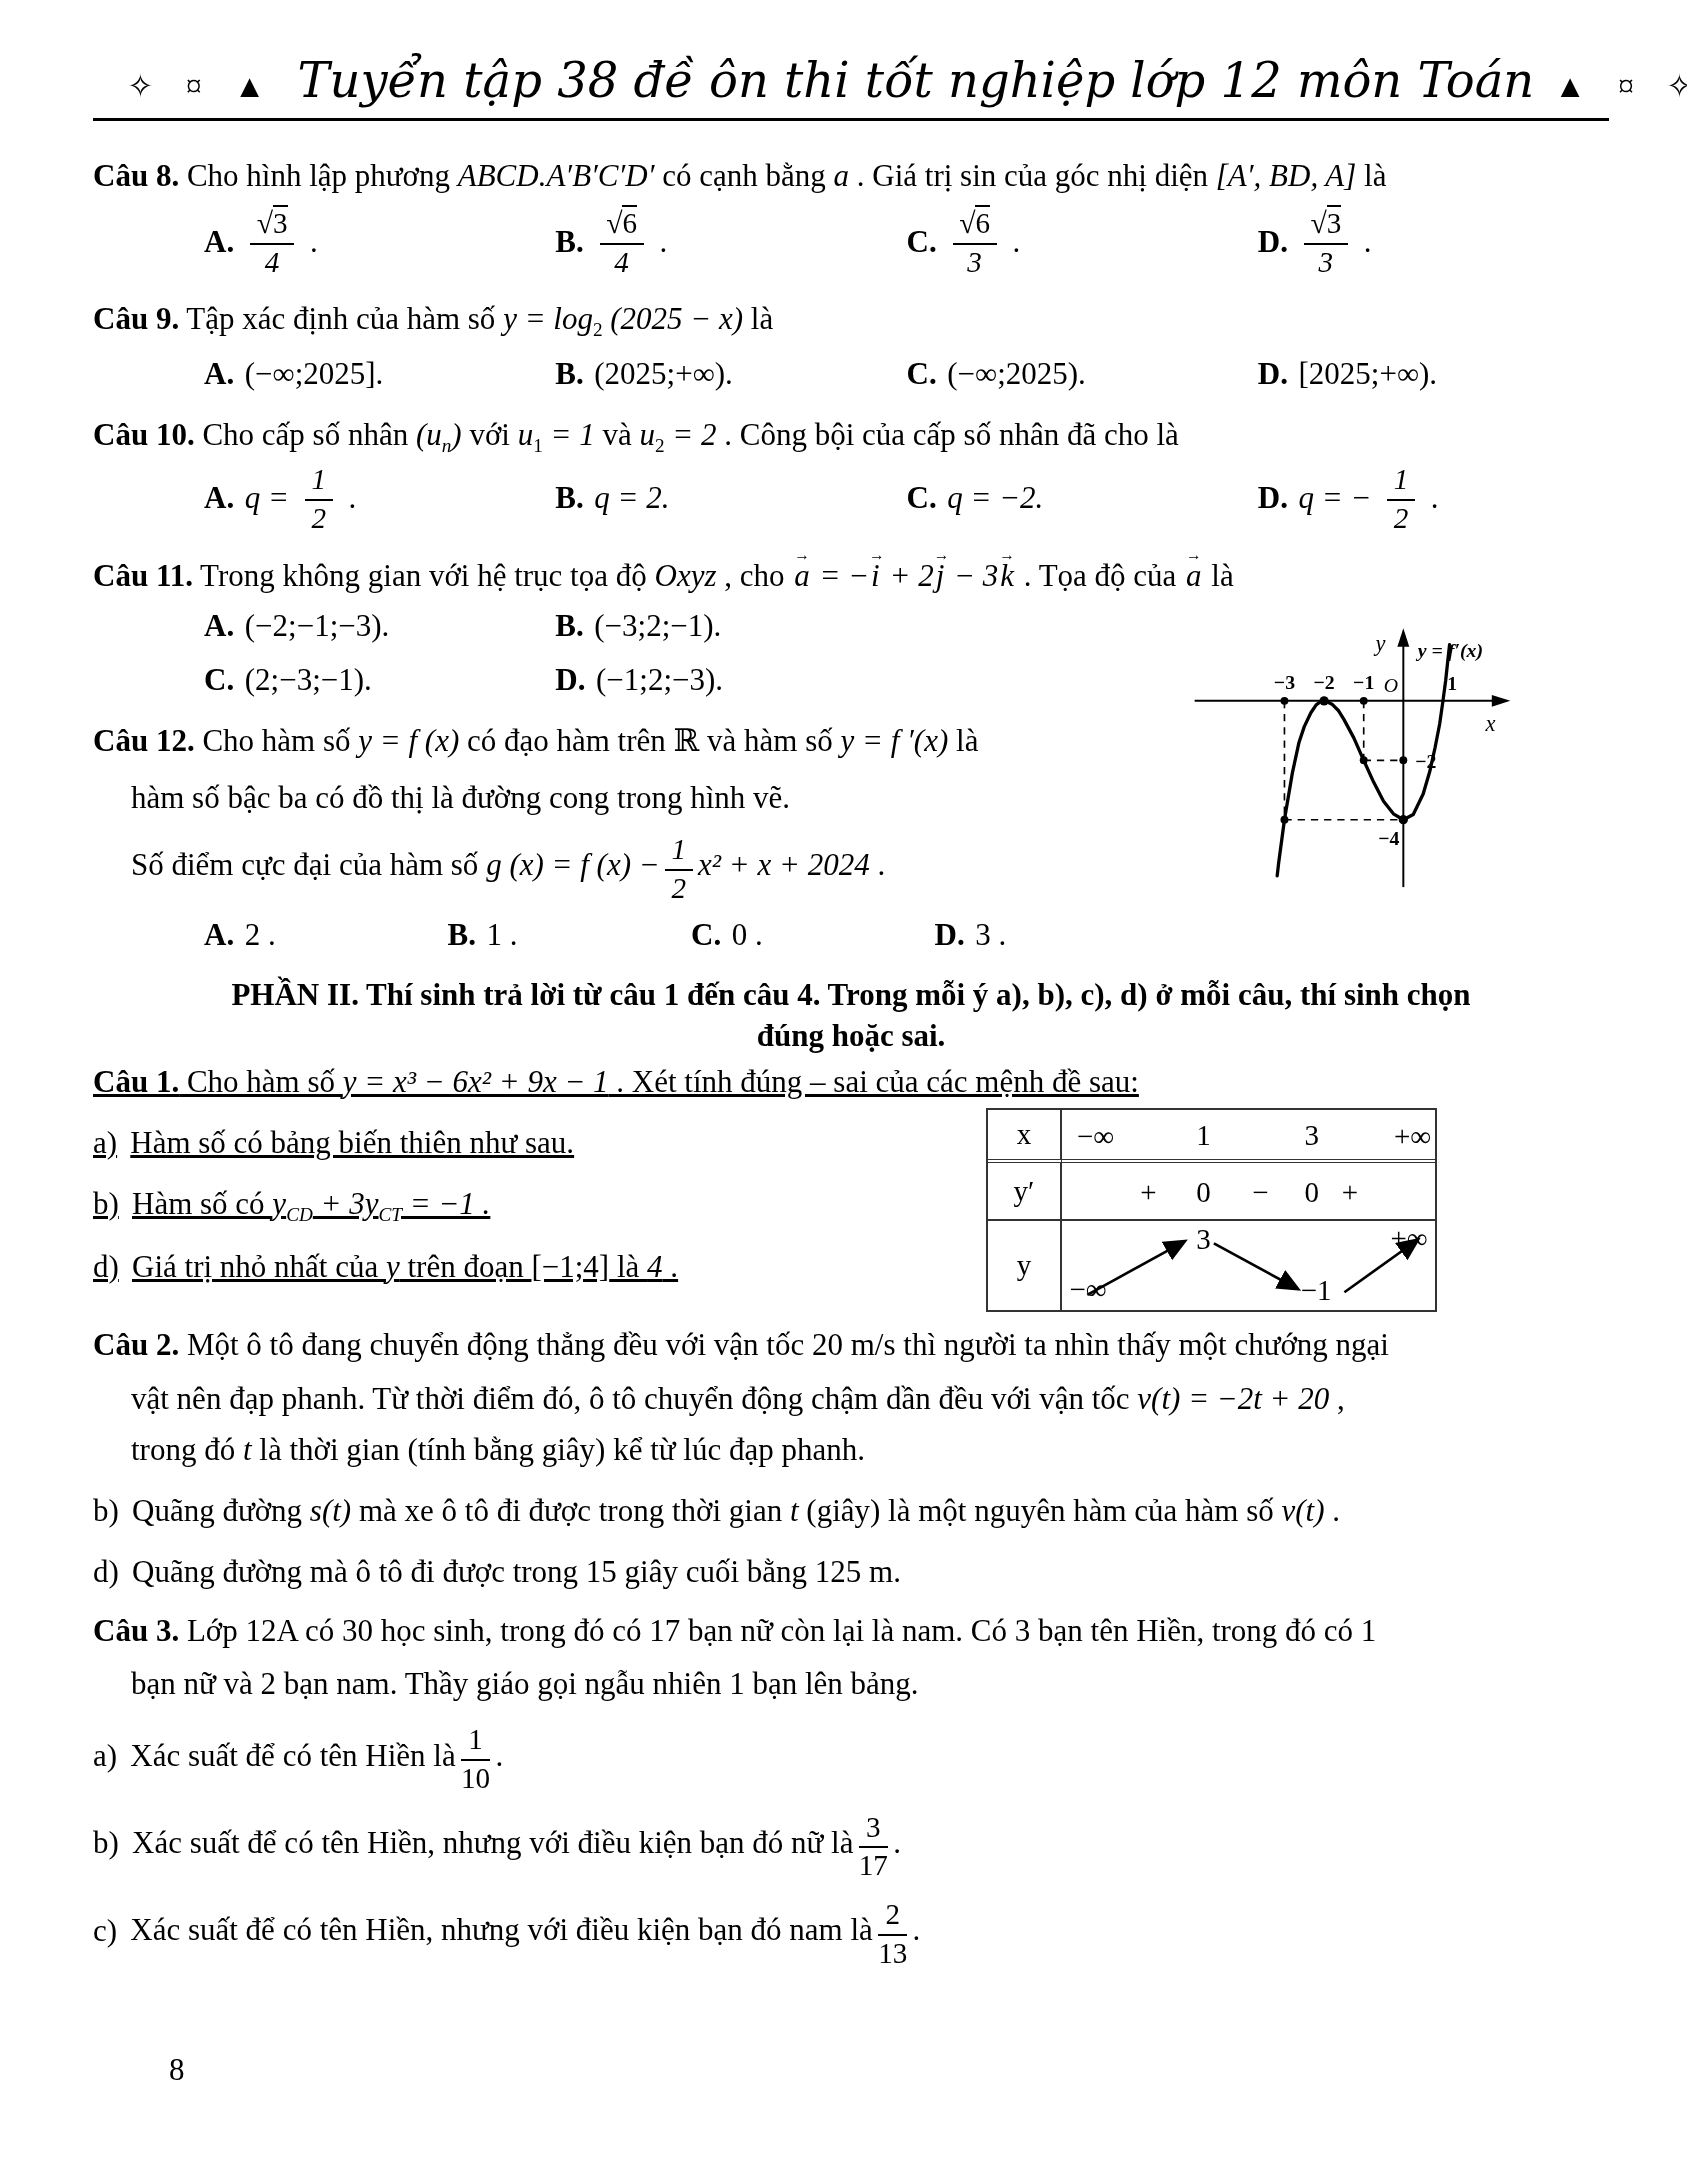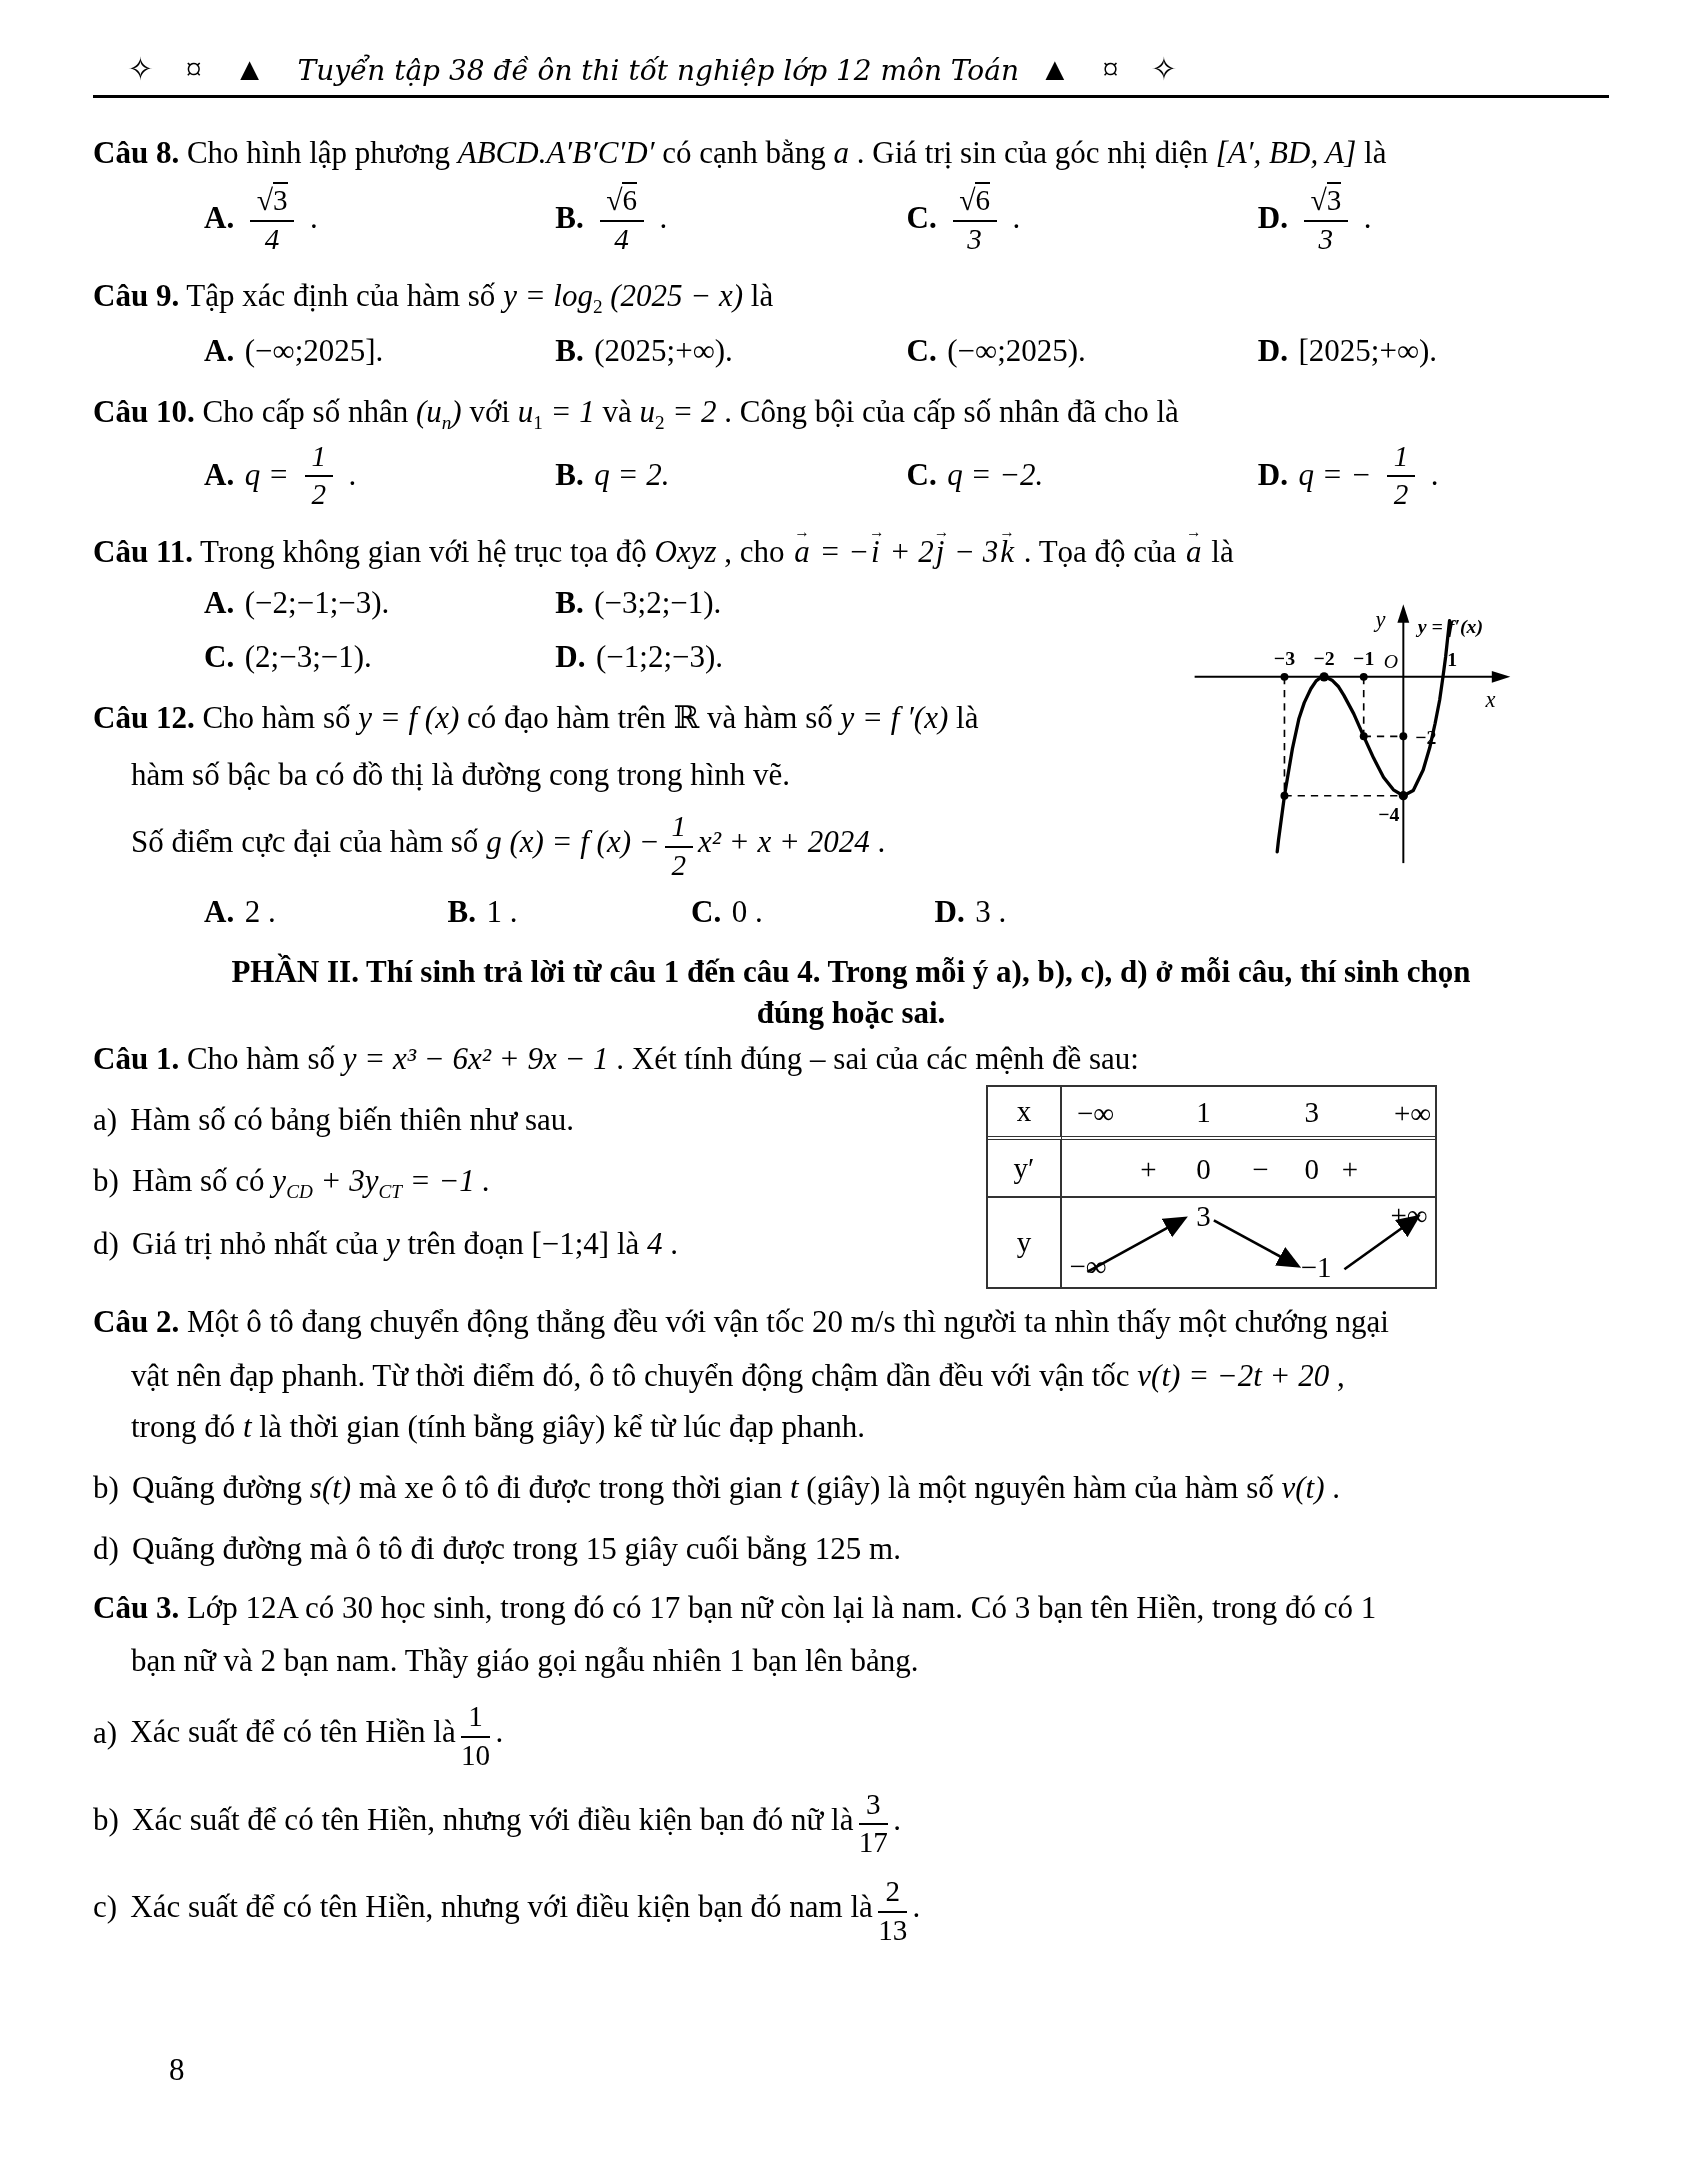--- a/index.html
+++ b/index.html
@@ -2,21 +2,21 @@
 <html style="font-size:10.6px"><head>
 <meta charset="utf-8">
 <style>
   html,body{margin:0;padding:0;background:#888;}
   .page{position:relative;width:1687px;height:2183px;background:#fff;color:#000;
         font-family:"Liberation Serif","DejaVu Serif",serif;font-size:31px;line-height:1.45;
         overflow:hidden;}
   .inner{padding:46px 78px 0 93px;}
   header.hd{display:flex;align-items:baseline;gap:20px;padding-left:34px;}
   .hd .icons{font-size:32px;letter-spacing:12px;white-space:nowrap;}
-  .hd .title{font-family:"DejaVu Serif",serif;font-style:italic;font-size:28px;white-space:nowrap;}
+  .hd .title{font-family:"DejaVu Serif",serif;font-style:italic;font-size:48px;white-space:nowrap;}
   .rule{border-bottom:3.3px solid #000;margin-top:2.6px;}
   .b{font-weight:bold;}
   .i{font-style:italic;}
   .qline{white-space:normal;}
   .cont{padding-left:38px;}
   .opts{display:grid;grid-template-columns:repeat(4,1fr);padding-left:111px;align-items:center;}
   .opt{display:flex;align-items:center;gap:10.6px;}
   .opt .ol{font-weight:bold;}
   .frac{display:inline-flex;flex-direction:column;align-items:stretch;text-align:center;
         vertical-align:middle;line-height:1.08;font-size:0.94em;margin:2.6px 5.3px;font-style:italic;}
@@ -251,21 +251,21 @@
         <text x="324" y="348" font-size="30" font-weight="bold" text-anchor="end">−4</text>
       </svg>
     </figure>
   </div>
 
   <div class="phan2" style="margin-top:17px;">
     <div>PHẦN II. Thí sinh trả lời từ câu 1 đến câu 4. Trong mỗi ý a), b), c), d) ở mỗi câu, thí sinh chọn</div>
     <div>đúng hoặc sai.</div>
   </div>
 
-  <div style="position:relative;">
+  <div style="position:relative;text-decoration:underline;">
     <section style="margin-top:4px;">
       <div class="qline">
         <span class="b">Câu 1.</span><span> Cho hàm số </span><span class="i">y = x³ − 6x² + 9x − 1</span><span> . Xét tính đúng – sai của các mệnh đề sau:</span>
       </div>
       <div style="max-width:873px;">
         <div class="item"><span class="ilab">a)</span><span>Hàm số có bảng biến thiên như sau.</span></div>
         <div class="item"><span class="ilab">b)</span><span>Hàm số có </span><span class="i">y</span><sub class="i">CD</sub><span class="i"> + 3y</span><sub class="i">CT</sub><span class="i"> = −1 .</span></div>
         <div class="item"><span class="ilab">d)</span><span>Giá trị nhỏ nhất của </span><span class="i">y</span><span> trên đoạn </span><span>[−1;4]</span><span> là </span><span class="i">4</span><span> .</span></div>
       </div>
     </section>

